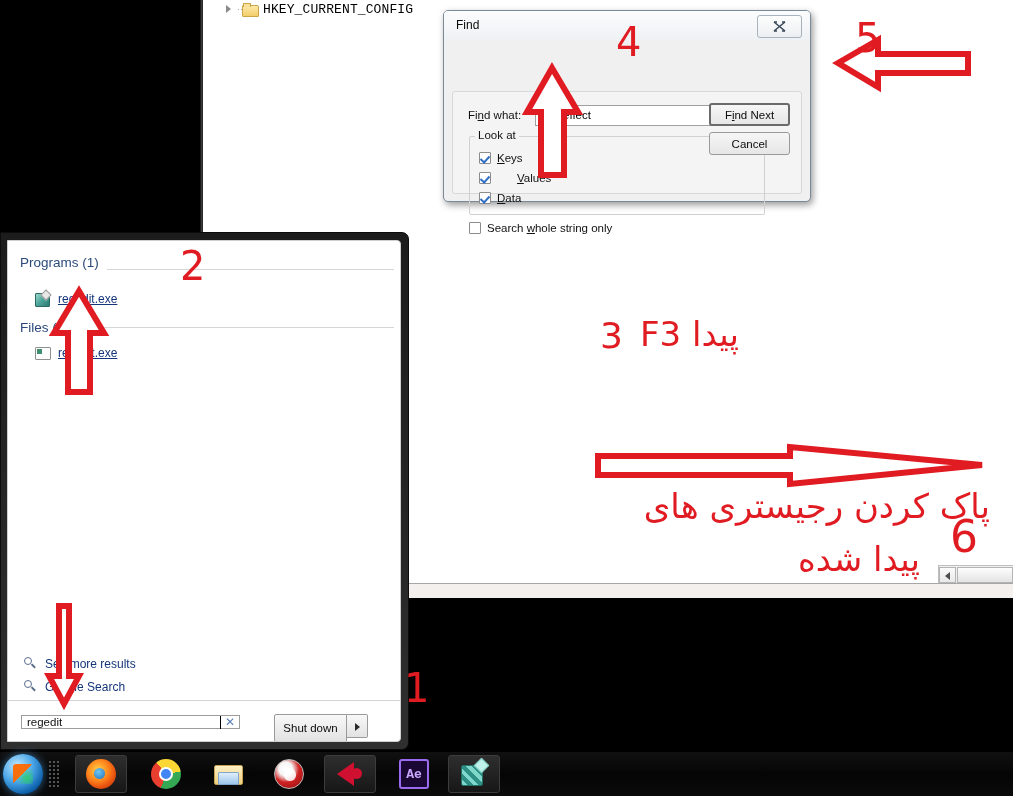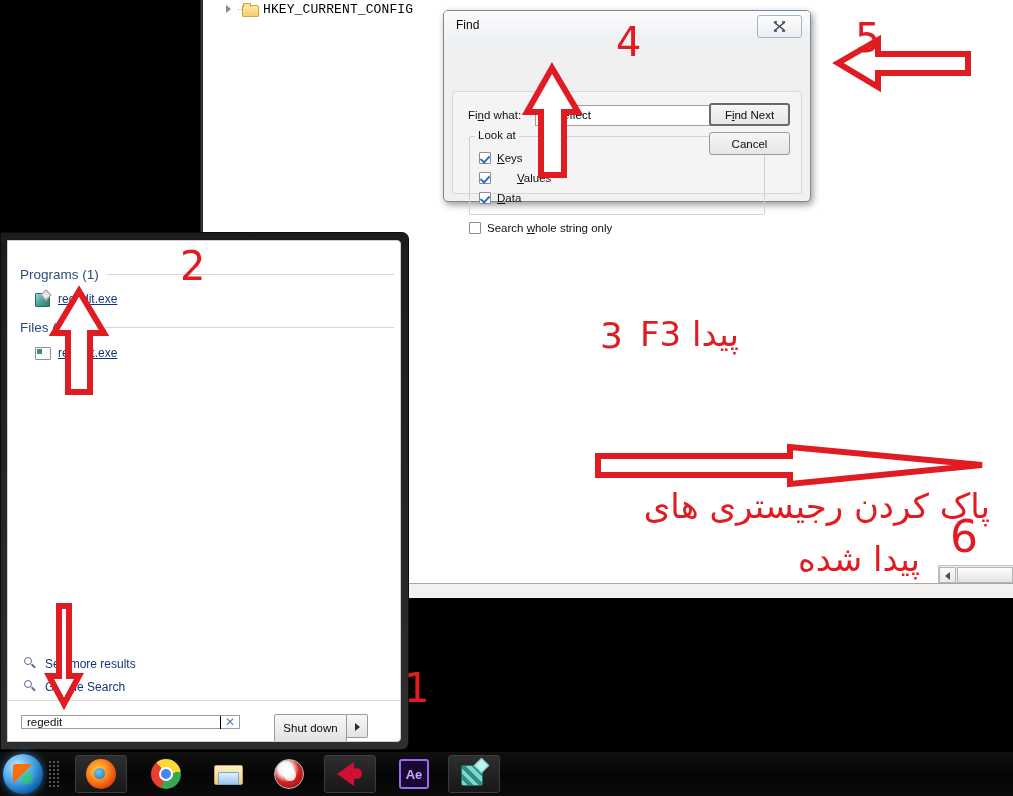--- a/index.html
+++ b/index.html
@@ -325,21 +325,21 @@
   .ico-redc{position:relative;}
   .ico-redc:before{content:"";position:absolute;left:2px;top:3px;width:0;height:0;
     border-top:12px solid transparent;border-bottom:12px solid transparent;border-right:17px solid #cf1030;}
   .ico-redc:after{content:"";position:absolute;left:16px;top:9px;width:11px;height:11px;
     border-radius:50%;background:#cf1030;}
   
   .ico-ae{
     background:#1b0733;border:2px solid #9a6bf0;box-sizing:border-box;border-radius:3px;
     display:flex;align-items:center;justify-content:center;
     color:#c9a7ff;font-size:13px;font-weight:bold;
-    font-family:Liberation Sans, sans-serif;
+    font-family:Liberation Mono, monospace;
   }
   
   .ico-regedit-tb:before{content:"";position:absolute;left:2px;top:6px;width:20px;height:19px;
     background:repeating-linear-gradient(45deg,#7fd6cb 0 4px,#2e8f84 4px 8px);
     border:1px solid #246f66;border-radius:2px;}
   .ico-regedit-tb:after{content:"";position:absolute;left:17px;top:1px;width:9px;height:9px;
     background:#bff0e9;transform:rotate(45deg);border:1px solid #7fcfc4;}
 
   
   #annotations{left:0;top:0;width:1013px;height:796px;pointer-events:none;}
@@ -419,21 +419,21 @@
         <u>i</u>
         <span>nd Next</span>
       </div>
     <div class="btn" id="btn-cancel">Cancel</div>
   </div>
 </div>
 
 <div class="abs" id="start-menu">
   <div id="start-inner">
 
-    <div class="results-header" style="top:26px;">
+    <div class="results-header" style="top:14px;align-items:flex-end;">
       <span>Programs (1)</span>
       <span class="hdr-line"></span>
     </div>
     <div class="result-item" style="top:50px;">
       <span class="icon-regedit"></span>
       <span class="r-label">regedit.exe</span>
     </div>
 
     <div class="results-header" style="top:79px;">
       <span>Files (1)</span>

